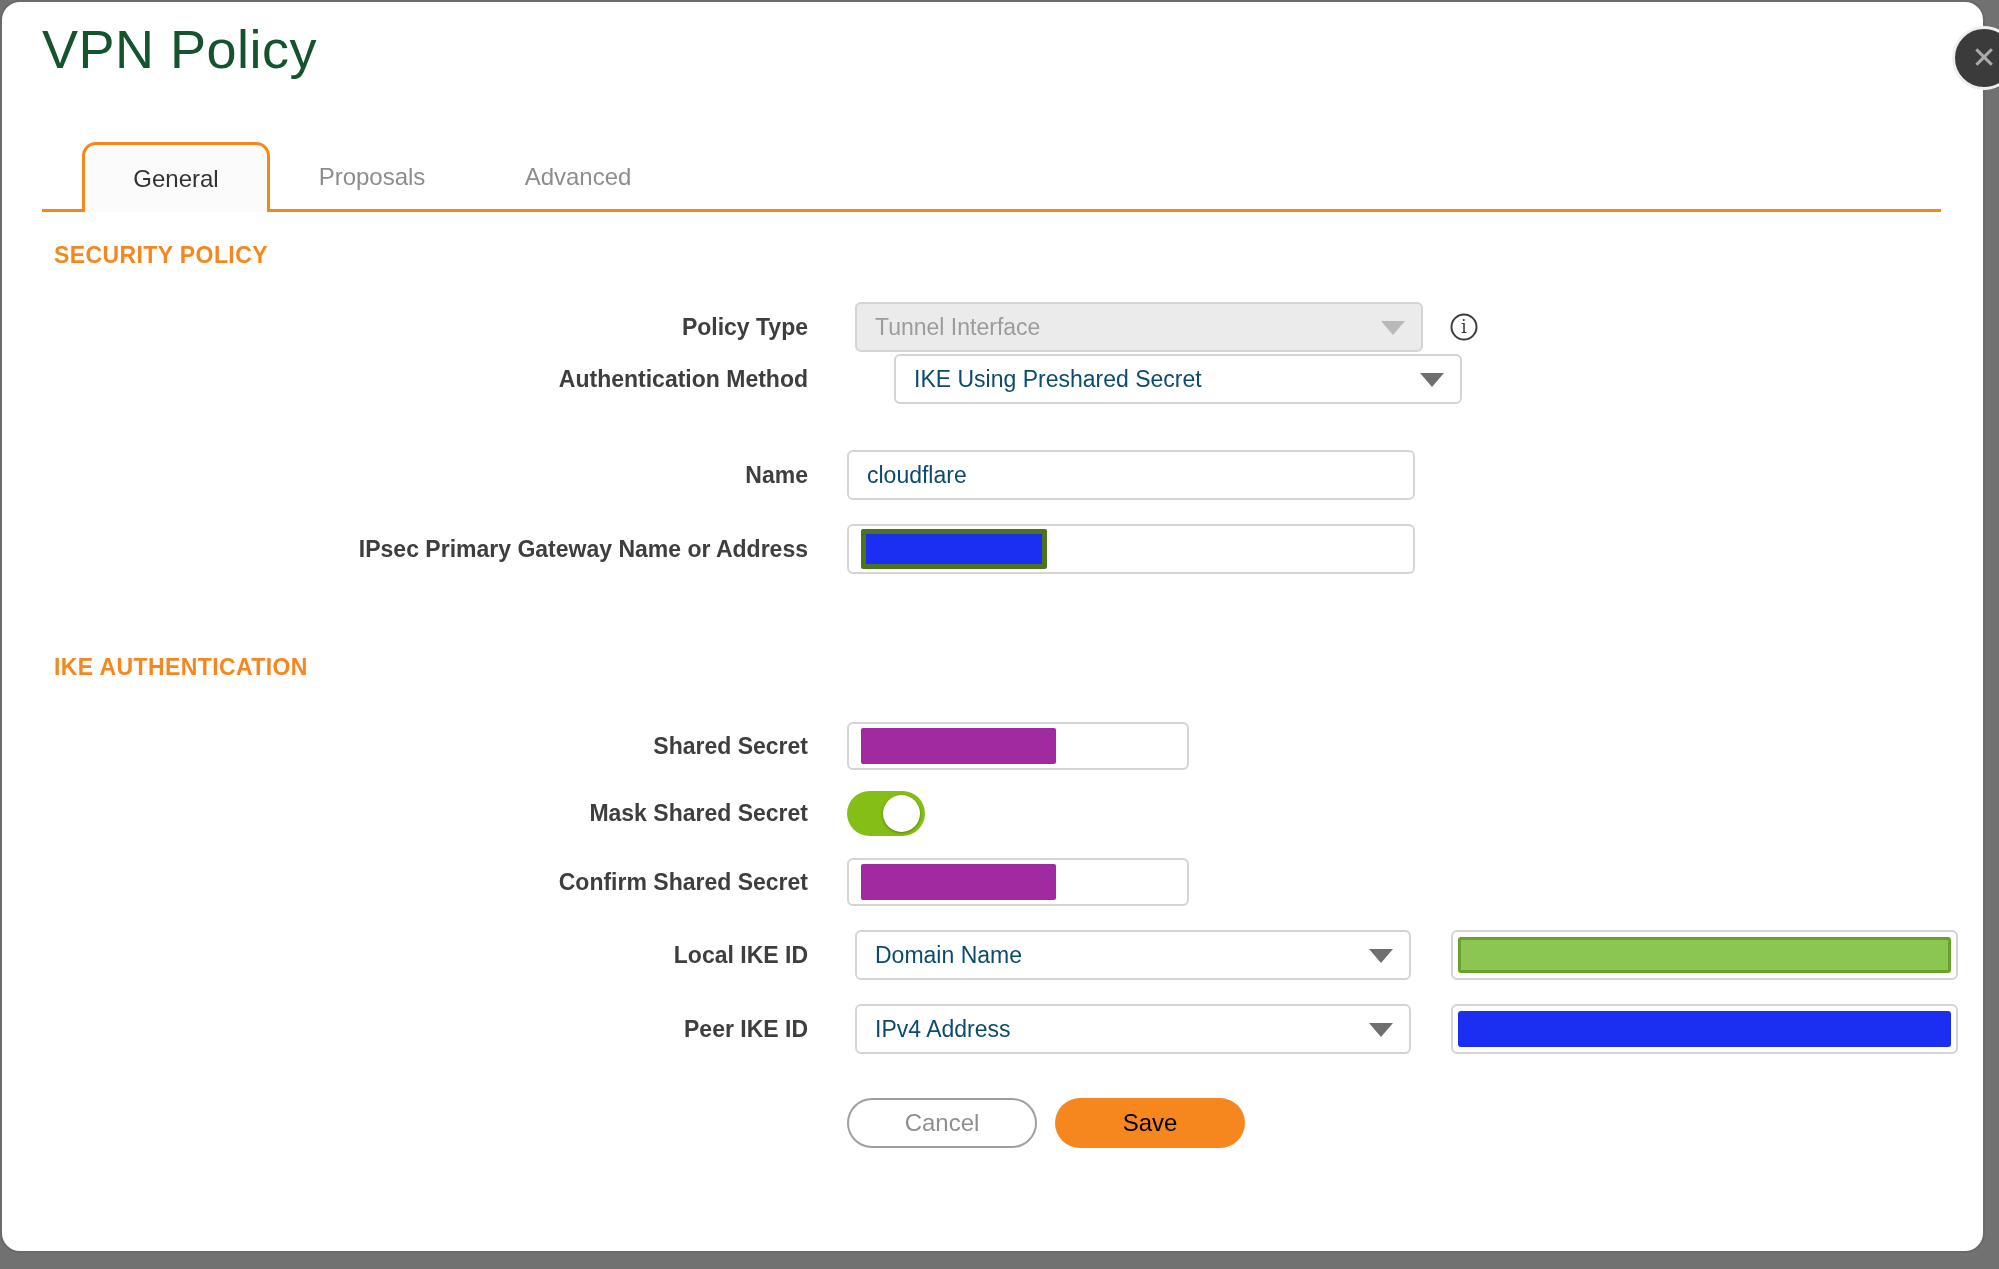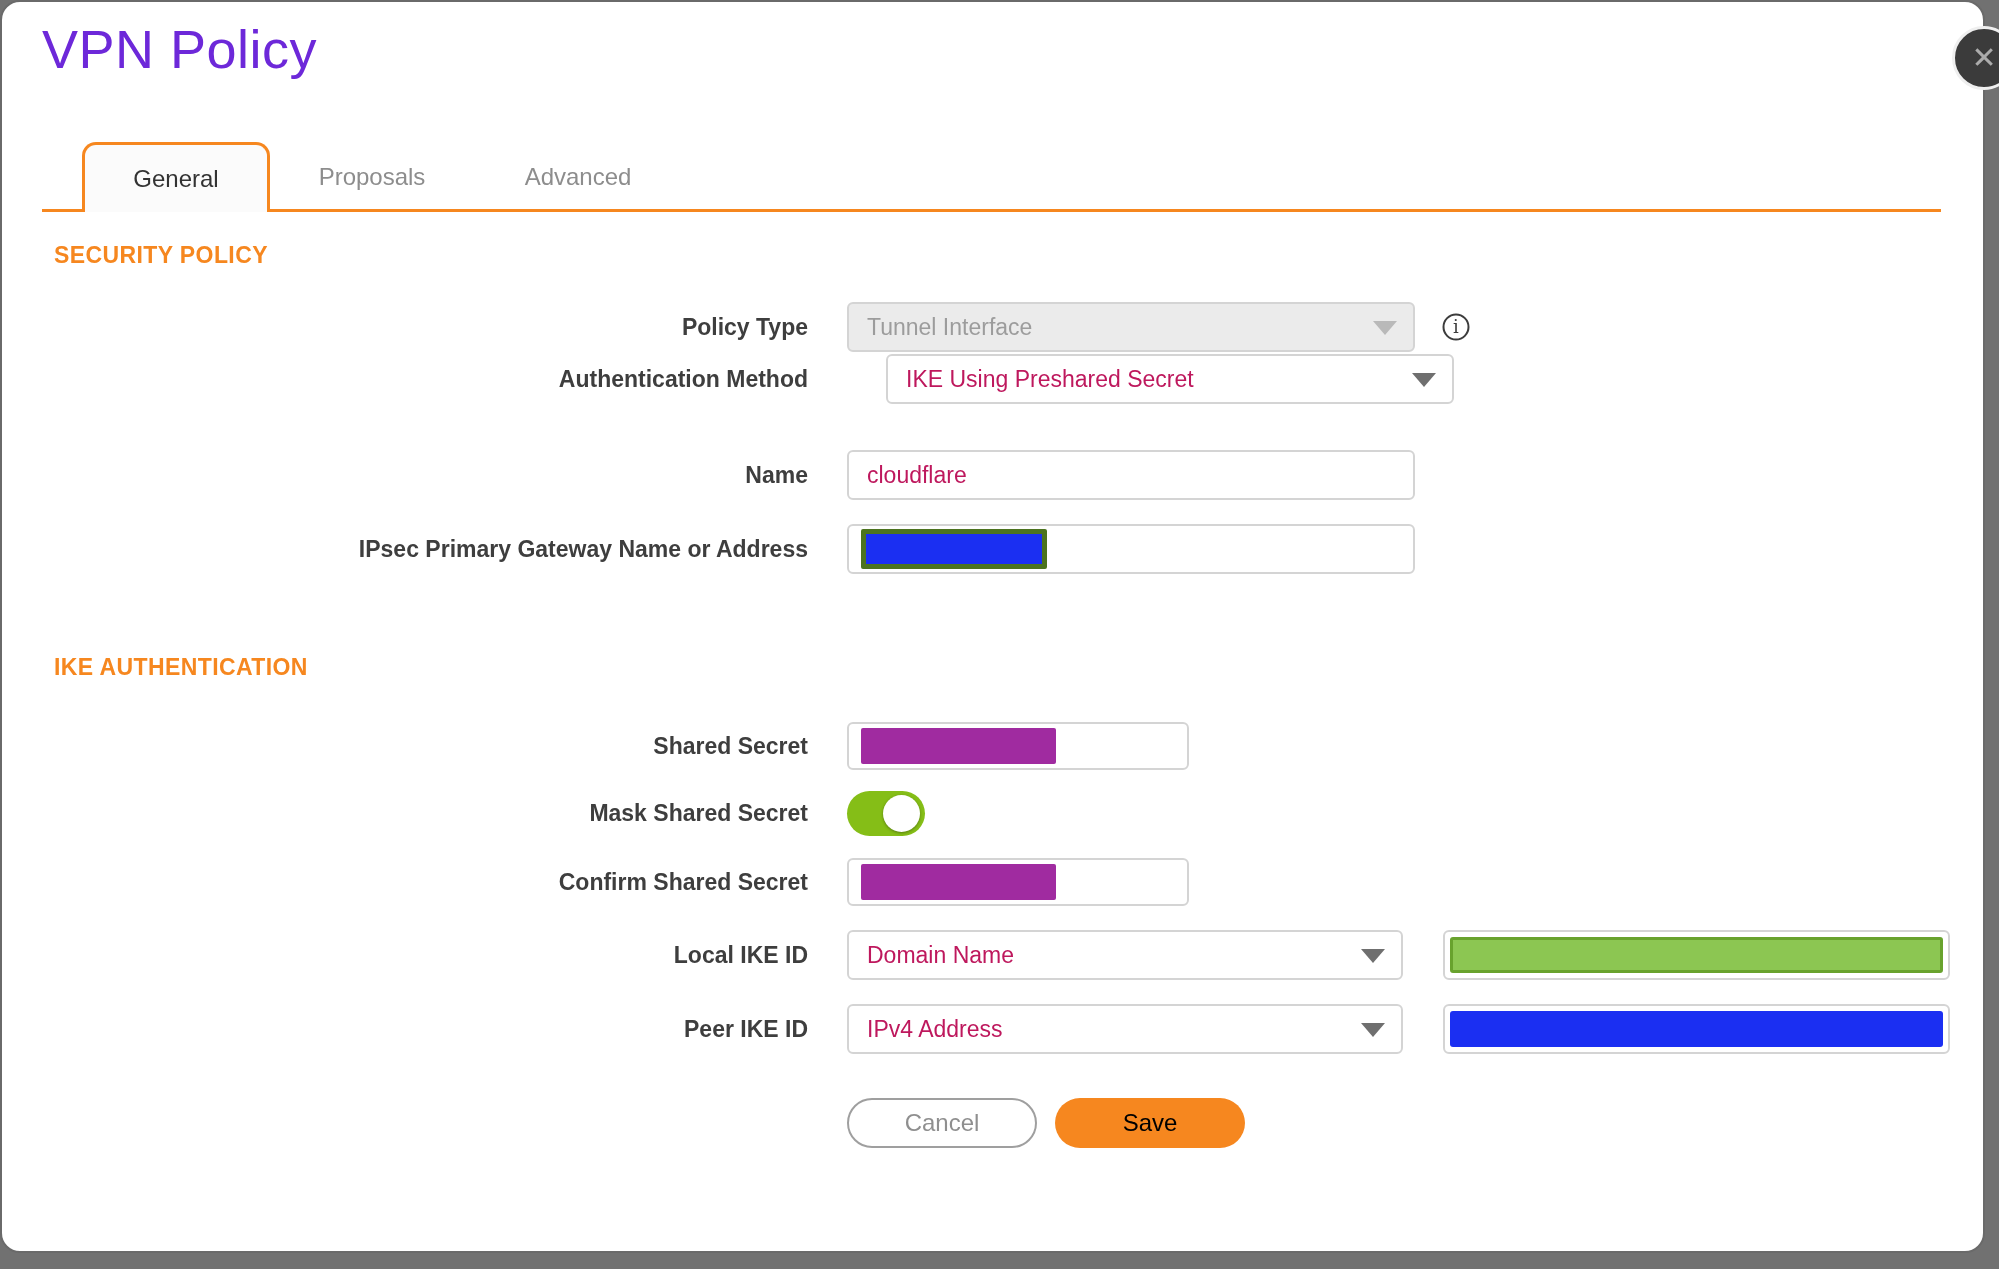--- a/index.html
+++ b/index.html
@@ -9,21 +9,21 @@
     font-family:"Liberation Sans", sans-serif;
   }
   .stage{position:absolute;inset:0;}
   .dialog{
     position:absolute;left:0;top:0;width:1985px;height:1253px;
     background:#ffffff;border:2px solid #6a6a6a;border-radius:20px;
     box-sizing:border-box;
   }
   .dialog-title{
     position:absolute;left:40px;top:16px;margin:0;
-    font-size:54px;font-weight:500;color:#6d28d9;letter-spacing:0.5px;
+    font-size:54px;font-weight:500;color:#14532d;letter-spacing:0.5px;
   }
   .close-btn{
     position:absolute;left:1952px;top:26px;width:64px;height:64px;
     border-radius:50%;background:#3b3b3b;border:3px solid #efefef;
     color:#ababab;font-size:30px;line-height:1;
     display:flex;align-items:center;justify-content:center;
     box-sizing:border-box;z-index:9;cursor:pointer;padding:0;
   }
   
   .tabbar{position:absolute;left:0;top:140px;width:1985px;height:70px;}
@@ -45,26 +45,26 @@
     position:absolute;left:40px;margin:12px;
     font-size:23px;font-weight:700;color:#F6871F;letter-spacing:0.4px;
   }
   
   .row{position:absolute;left:0;display:flex;align-items:center;}
   .lbl{width:806px;text-align:right;font-size:23px;font-weight:700;color:#3e3e3e;flex:none;}
   .ctrl{margin-left:39px;display:flex;align-items:center;position:relative;}
   .box{
     height:50px;border:2px solid #d4d4d4;border-radius:6px;background:#ffffff;
     box-sizing:border-box;display:flex;align-items:center;
-    padding-left:18px;font-size:23px;color:#be185d;position:relative;
+    padding-left:18px;font-size:23px;color:#0c4a6e;position:relative;
   }
   .w-main{width:568px;}
   .w-short{width:342px;height:48px;}
   .w-ike{width:556px;}
-  .select{cursor:pointer;}
+  .select{cursor:pointer;margin-left:8px;}
   .caret{
     position:absolute;right:16px;top:50%;margin-top:-6px;width:0;height:0;
     border-left:12px solid transparent;border-right:12px solid transparent;
     border-top:14px solid #6f6f6f;
   }
   .select.disabled{background:#ebebeb;color:#9c9c9c;cursor:default;}
   .select.disabled .caret{border-top-color:#b9b9b9;}
   .pad-redact{padding-left:12px;}
   .redact-block{border-radius:2px;box-sizing:border-box;}
   .redact-gw{width:186px;height:40px;border:5px solid #4C731F;background:#1B2FF2;}

